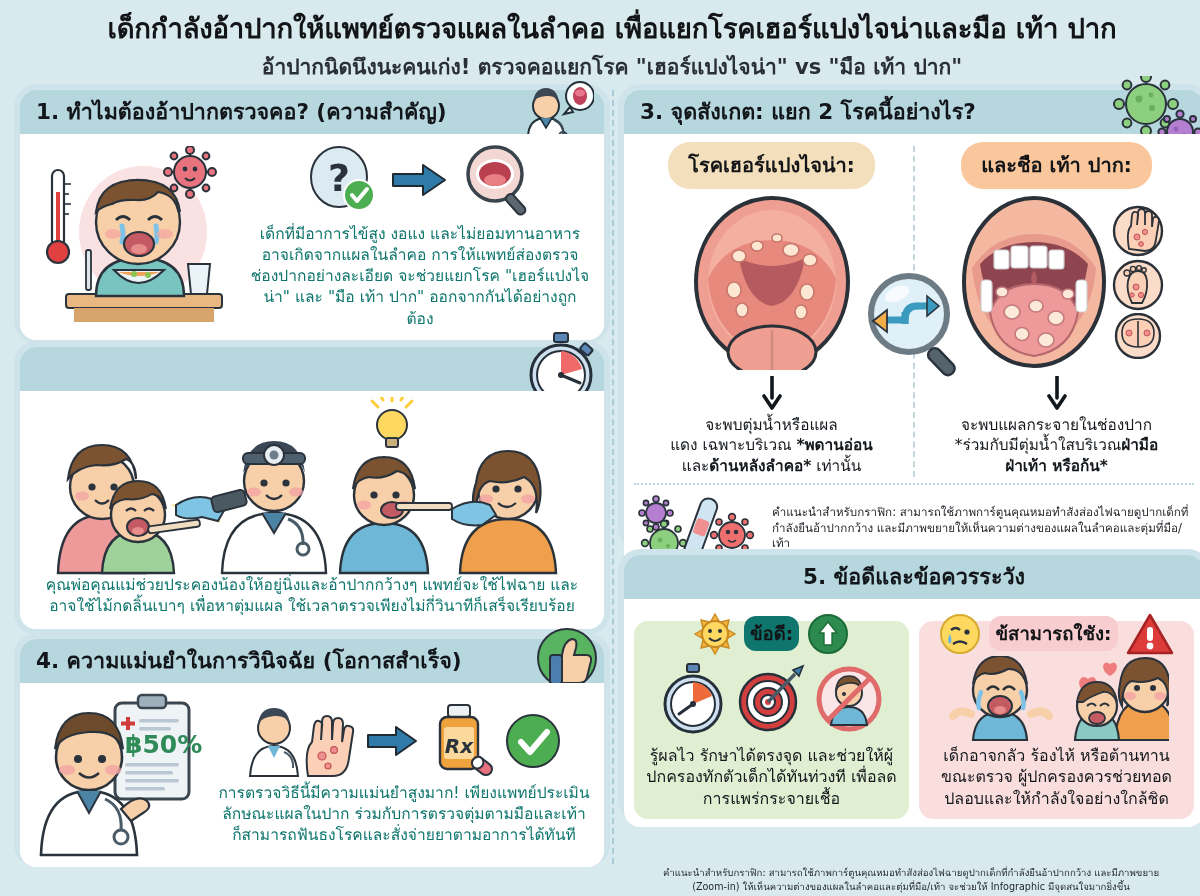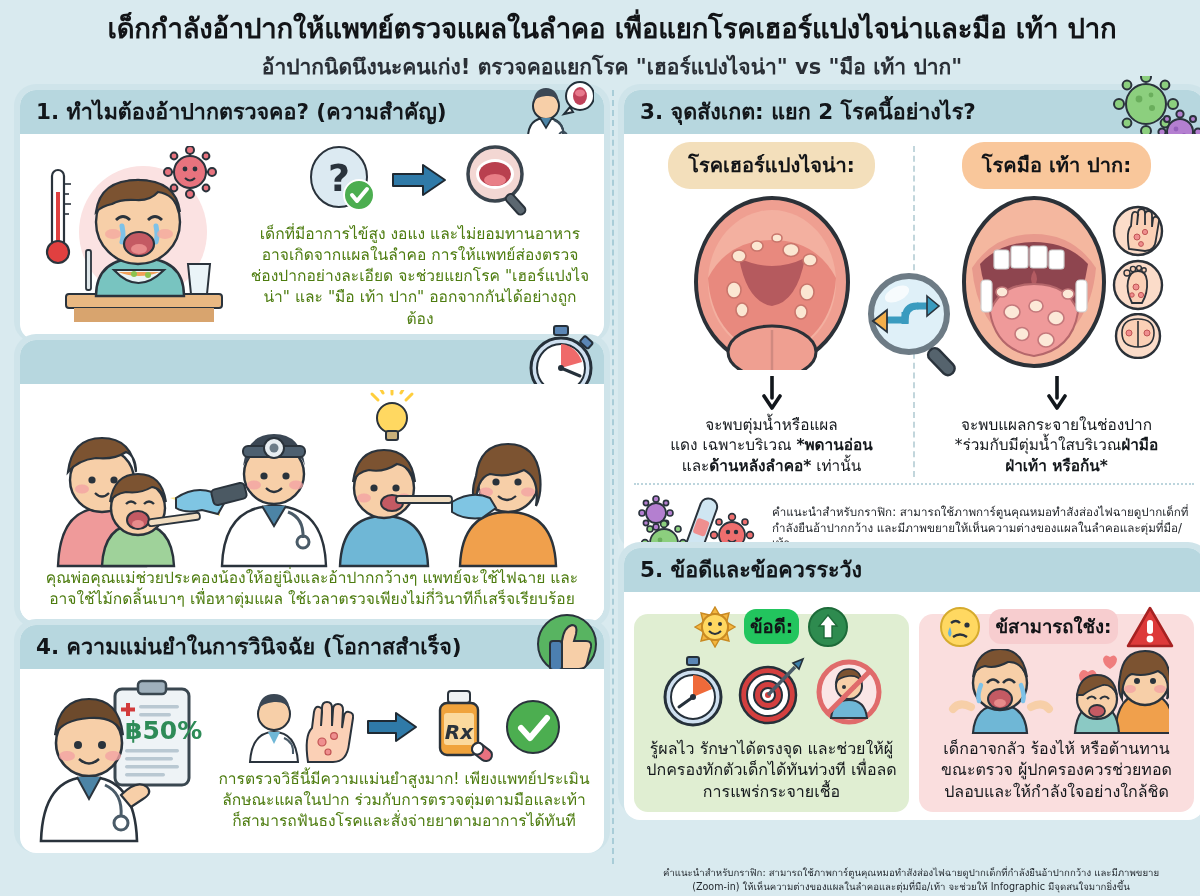--- a/index.html
+++ b/index.html
@@ -18,21 +18,21 @@
     letter-spacing: -0.2px; line-height: 1.22;
     font-family: "DejaVu Sans", "Liberation Sans", sans-serif;
   }
   .hdr h2 {
     font-size: 21px; font-weight: 700; color: #2a2f36;
     margin-top: 8px; line-height: 1.25;
   }
 
   
   .cols { display: flex; gap: 0px; padding: 6px 8px 0 8px; height: 780px; }
-  .col { display: flex; flex-direction: column; gap: 3px; }
+  .col { display: flex; flex-direction: column; gap: 10px; }
   .col-left  { width: 592px; padding-right: 8px; }
   .col-right { width: 592px; padding-left: 10px; border-left: 2px dashed #a9cdd8; }
 
   
   .card {
     background: #ffffff;
     border-radius: 16px;
     box-shadow: 0 0 0 6px #cfe4ea;
     position: relative;
     overflow: visible;
@@ -41,27 +41,27 @@
   .card-hd {
     background: #b7d7df;
     border-radius: 16px 16px 0 0;
     padding: 9px 16px 8px;
     position: relative;
     min-height: 44px;
   }
   .card-hd .t {
     font-size: 21.5px; font-weight: 700; color: #12161a; line-height: 1.2;
   }
-  .card-hd.center .t { }
+  .card-hd.center .t { text-align: center; }
   .card-bd {
     background: #fff; border-radius: 0 0 16px 16px;
     flex: 1; padding: 8px 14px 10px; position: relative;
   }
   .body-txt {
-    font-size: 15.6px; line-height: 1.36; color: #4d7c0f; text-align: center;
+    font-size: 15.6px; line-height: 1.36; color: #0f766e; text-align: center;
   }
 
   
   .hd-icon { position: absolute; right: 10px; top: -10px; }
 
   
   .s1-row { display: flex; align-items: center; gap: 4px; height: 100%; }
   .s1-left { width: 212px; position: relative; display:flex; align-items:flex-end; justify-content:center;}
   .s1-right { flex: 1; display: flex; flex-direction: column; align-items: center; gap: 4px;}
   .qrow { display: flex; align-items: center; gap: 10px; margin-bottom: 2px; }
@@ -98,21 +98,21 @@
   
   .s5-row { display: flex; gap: 10px; }
   .s5-panel { flex: 1; border-radius: 14px; padding: 8px 8px 10px; position: relative; }
   .s5-panel.good { background: #e0eed2; }
   .s5-panel.warn { background: #fadede; }
   .s5-hd { display: flex; align-items: center; justify-content: center; gap: 8px; margin: -16px 0 2px; }
   .s5-hd .lbl {
     font-size: 18.5px; font-weight: 700; color: #121417; padding: 3px 6px;
     border-radius: 12px;
   }
-  .s5-hd.good .lbl { background: #22c55e; }
+  .s5-hd.good .lbl { background: #0f766e; }
   .s5-hd.warn .lbl { background: #f7cdcf; }
   .s5-icons { display: flex; align-items: center; justify-content: center; gap: 10px; height: 84px; }
   .s5-txt { font-size: 16px; line-height: 1.34; text-align: center; color: #14181c; margin-top: 4px; }
 
   .footer-note {
     position: absolute; left: 606px; right: 8px; bottom: 2px;
     font-size: 9.6px; line-height: 1.45; text-align: center; color: #1e2329;
   }
 
   svg { display: block; }
@@ -525,21 +525,21 @@
                 <path d="M66 28 l12 10 -12 10z" fill="#3a9bbf" stroke="#2a333c" stroke-width="1.6"></path>
                 <path d="M26 42 l-14 11 14 11z" fill="#f3ae4a" stroke="#2a333c" stroke-width="1.8"></path>
                 <ellipse cx="36" cy="26" rx="13" ry="7" fill="#fff" opacity=".75" transform="rotate(-26 36 26)"></ellipse>
                 <rect x="74" y="78" width="13" height="32" rx="6" transform="rotate(-44 80 94)" fill="#55636d" stroke="#2a333c" stroke-width="2.4"></rect>
               </svg>
             </div>
 
             <div class="s3-div"></div>
 
             <div class="s3-col">
-              <div class="pill b">โรคมือ เท้า ปาก:</div>
+              <div class="pill b">และชือ เท้า ปาก:</div>
               <div style="display:flex;align-items:center;gap:0px;">
                 <span>
                   <svg width="168" height="176" viewBox="0 0 168 176">
                     <ellipse cx="84" cy="88" rx="70" ry="84" fill="#f4b79f" stroke="#2b3138" stroke-width="4"></ellipse>
                     <path d="M22 74 q22-34 62-34 q40 0 62 34 q-6 66-62 88 q-56-22-62-88z" fill="#e89a8d"></path>
                     <path d="M30 70 q20-22 54-22 q34 0 54 22 q-8 58-54 76 q-46-18-54-76z" fill="#8e454f"></path>
 
                     <g fill="#fff" stroke="#cfcfcf" stroke-width="1.2">
                       <rect x="44" y="56" width="15" height="19" rx="3"></rect>
                       <rect x="61" y="52" width="17" height="22" rx="3"></rect>

